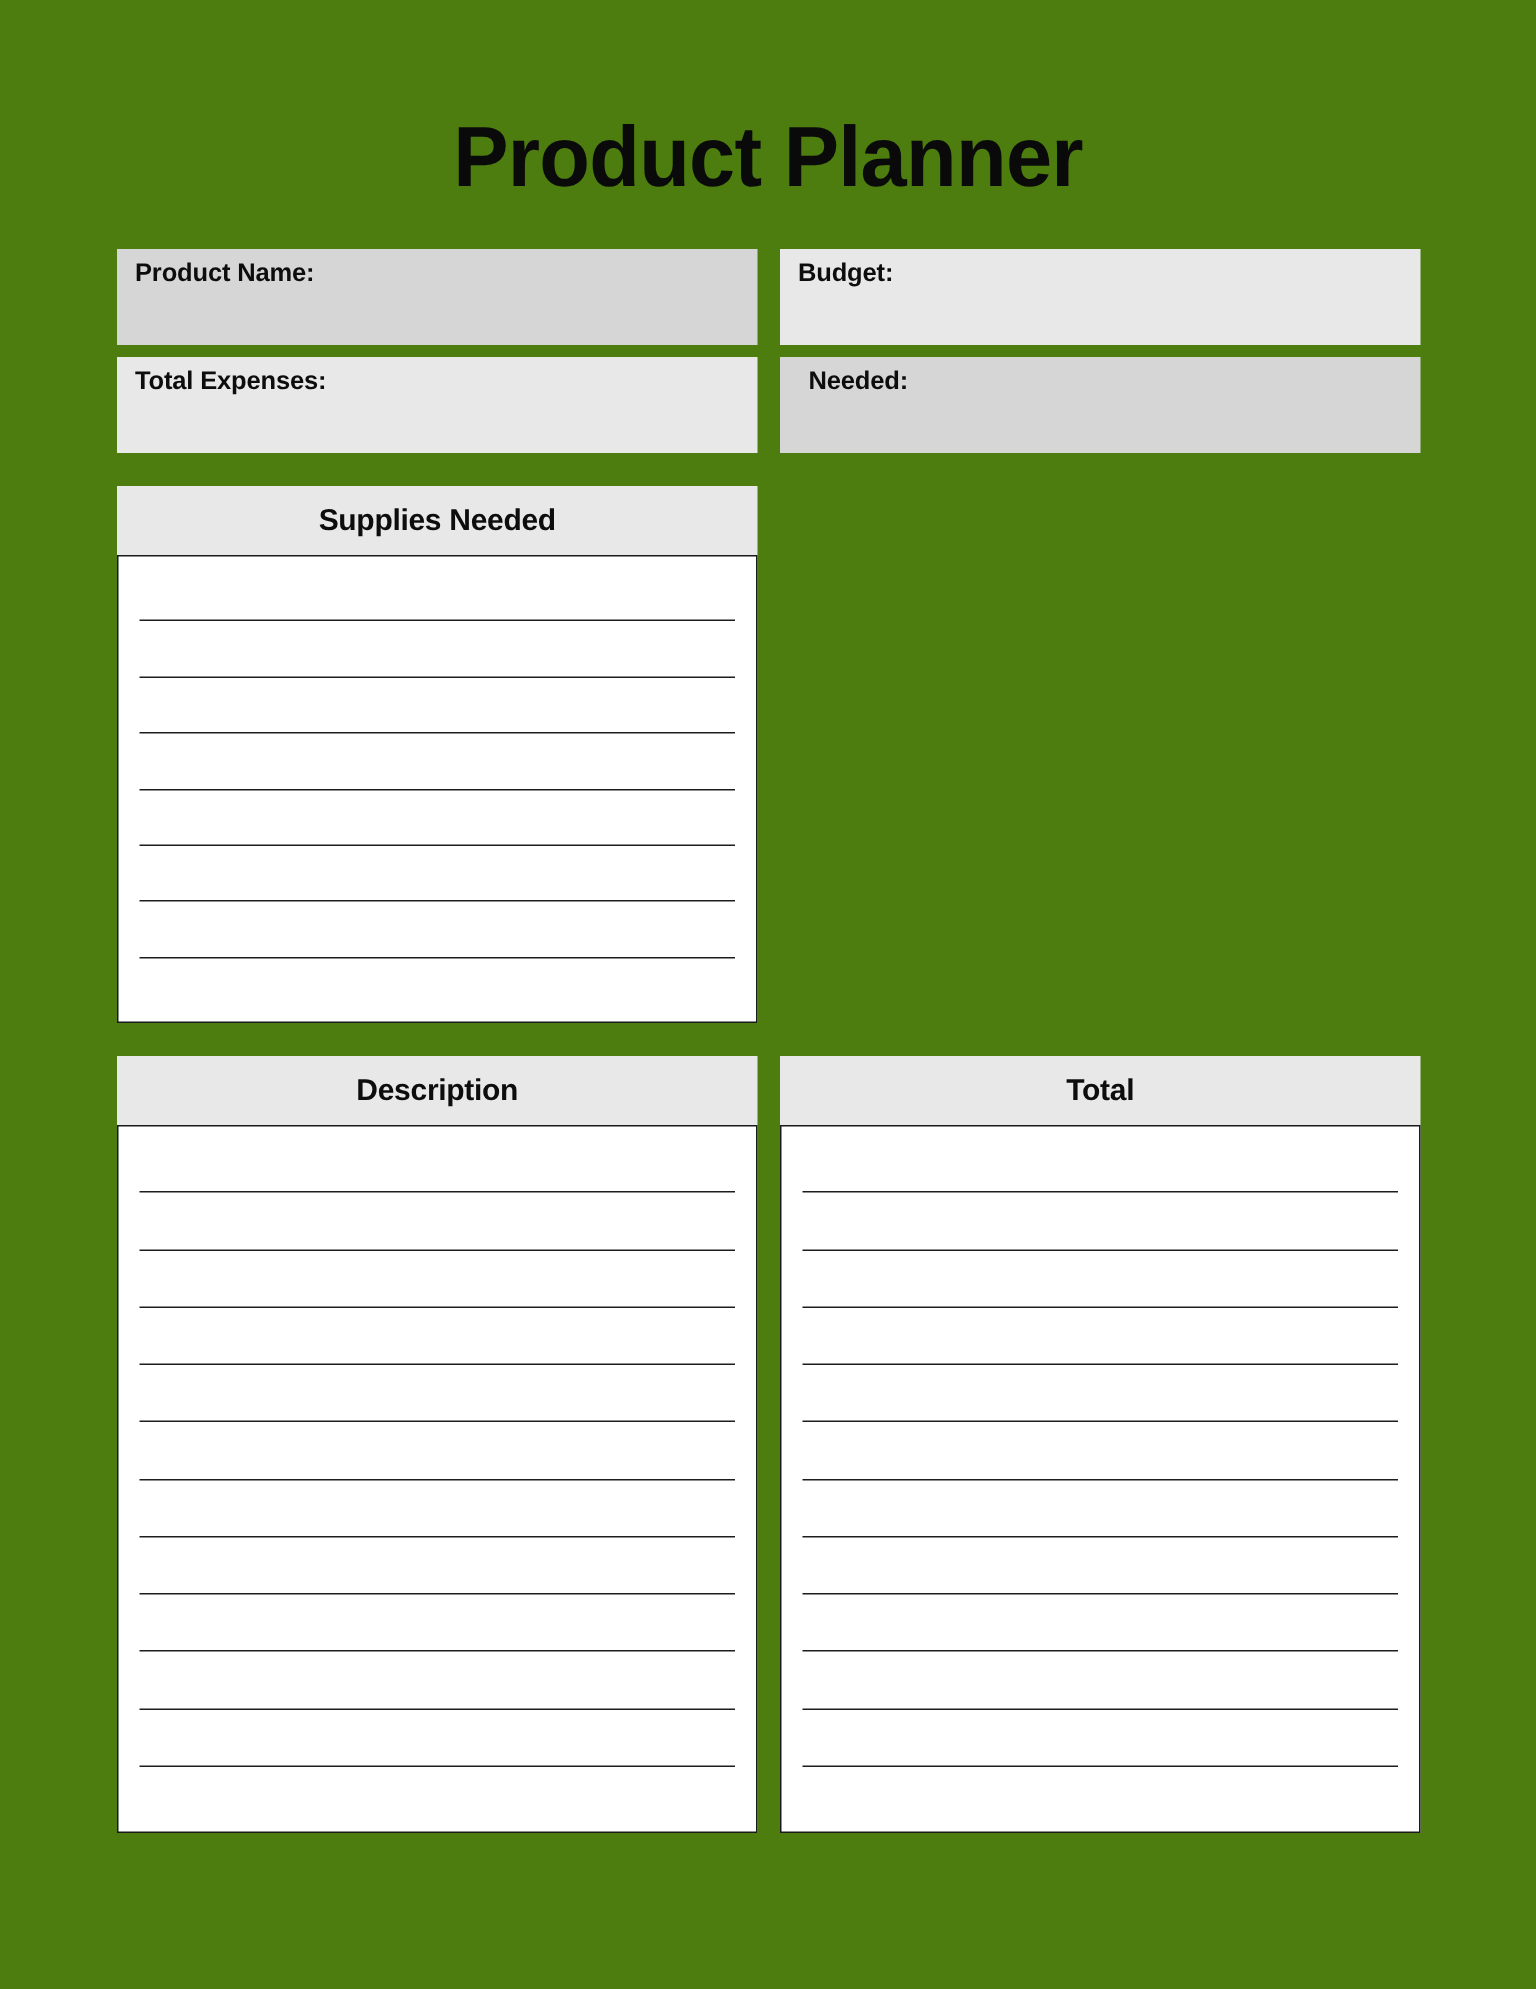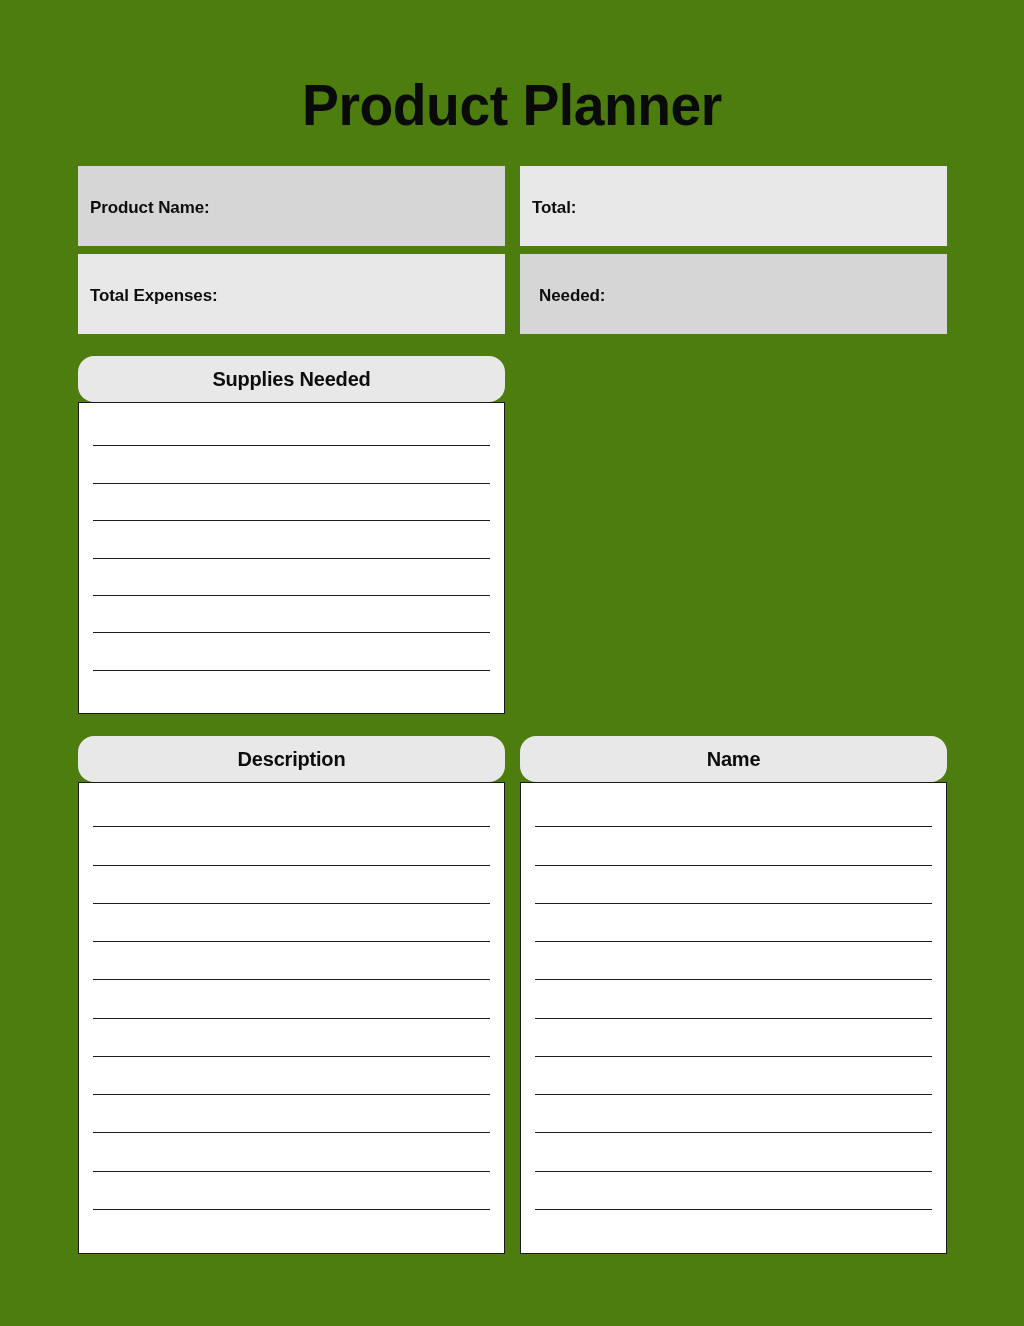--- a/index.html
+++ b/index.html
@@ -55,23 +55,23 @@
     width: 869px;
   }
 
   .col {
     width: 427px;
     box-sizing: border-box;
   }
 
   
   .field {
-    height: 80px;
+    height: 64px;
     box-sizing: border-box;
-    padding: 32px 0 0 12px;
+    padding: 6px 0 0 12px;
     font-size: 17px;
     font-weight: 700;
     letter-spacing: -0.1px;
     color: #0d0d0d;
   }
   .field.shade-dark  { background: #d6d6d6; }
   .field.shade-light { background: #e8e8e8; }
   .field.indent      { padding-left: 19px; }
 
   .row-fields-1 { margin-bottom: 8px; }
@@ -81,21 +81,20 @@
   .section-head {
     height: 46px;
     line-height: 46px;
     background: #e8e8e8;
     text-align: center;
     font-size: 20px;
     font-weight: 700;
     letter-spacing: -0.2px;
     color: #0d0d0d;
     box-sizing: border-box;
-    border-radius: 16px;
   }
 
   
   .ruled-box {
     border: 1.5px solid #1a1a1a;
     background: #ffffff;
     box-sizing: border-box;
     display: flex;
     flex-direction: column;
     justify-content: space-evenly;
@@ -120,21 +119,21 @@
 
   <div class="page-title">Product Planner</div>
 
   <div class="sheet">
 
     <div class="row row-fields-1">
       <div class="col field shade-dark">
         <span>Product Name:</span>
       </div>
       <div class="col field shade-light">
-        <span>Total:</span>
+        <span>Budget:</span>
       </div>
     </div>
 
     <div class="row row-fields-2">
       <div class="col field shade-light">
         <span>Total Expenses:</span>
       </div>
       <div class="col field shade-dark indent">
         <span>Needed:</span>
       </div>
@@ -166,21 +165,21 @@
           <div class="rule"></div>
           <div class="rule"></div>
           <div class="rule"></div>
           <div class="rule"></div>
           <div class="rule"></div>
           <div class="rule"></div>
           <div class="rule"></div>
         </div>
       </div>
       <div class="col">
-        <div class="section-head">Name</div>
+        <div class="section-head">Total</div>
         <div class="ruled-box tall">
           <div class="rule"></div>
           <div class="rule"></div>
           <div class="rule"></div>
           <div class="rule"></div>
           <div class="rule"></div>
           <div class="rule"></div>
           <div class="rule"></div>
           <div class="rule"></div>
           <div class="rule"></div>

